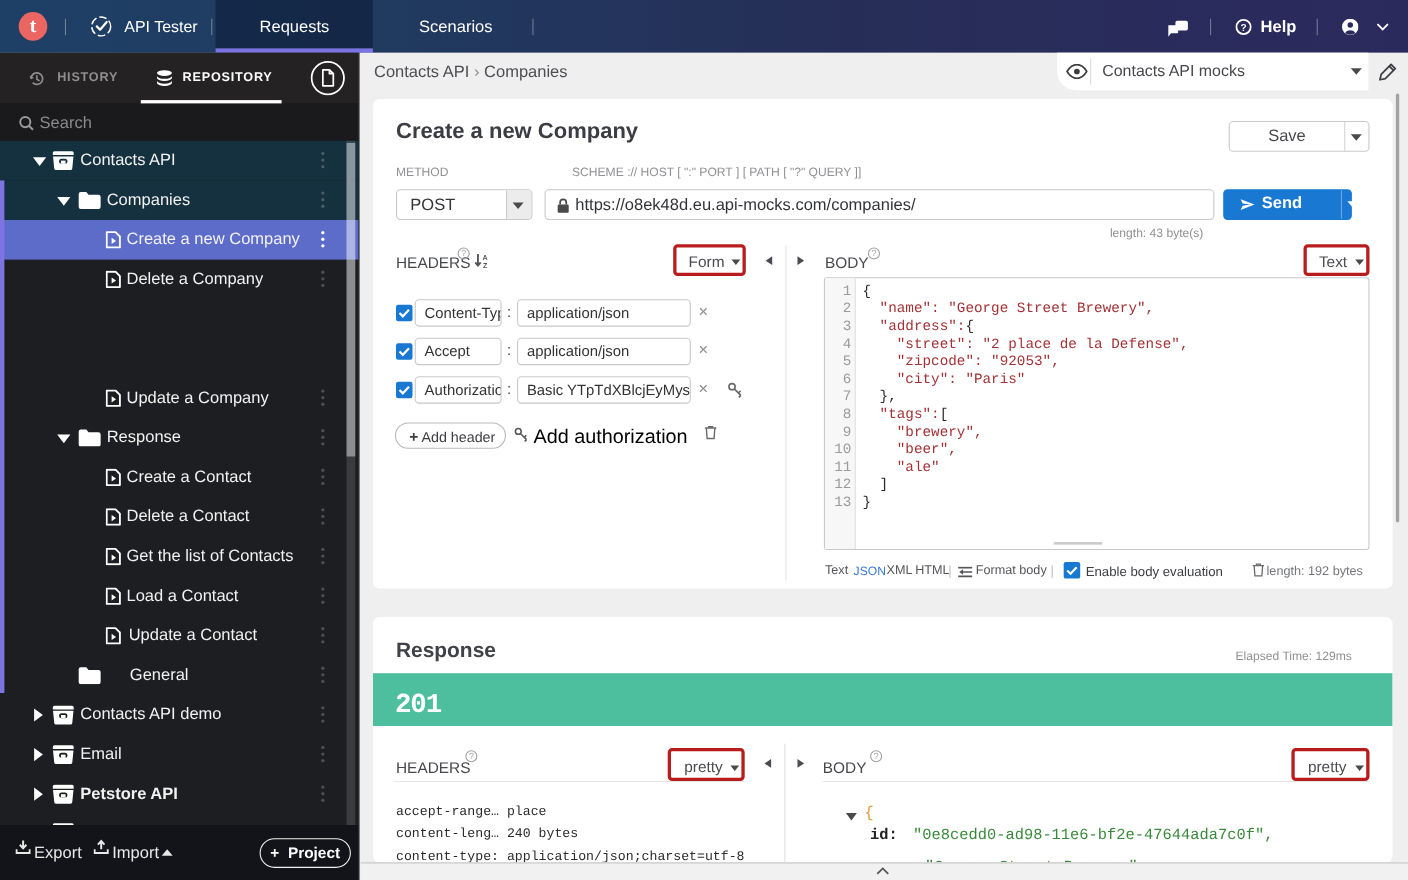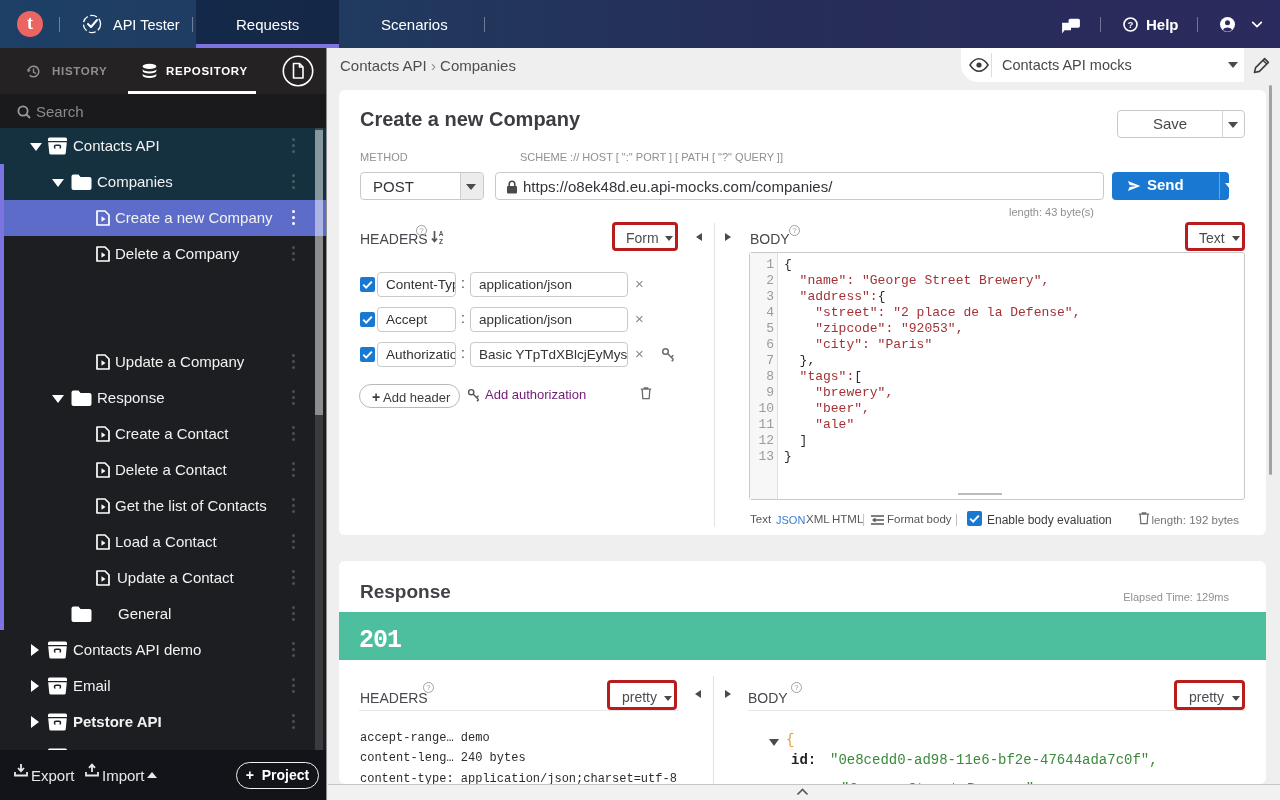--- a/index.html
+++ b/index.html
@@ -445,21 +445,21 @@
     <path d="M6.5 6.5 L12.5 12.5 M10.3 10.3 l2 -2 M12.5 12.5 l-1.8 1.8" fill="none" stroke="#6a6b6f" stroke-width="1.5"></path>
     </svg>
 
     <div class="abs" style="left:20px;top:294px;width:101px;height:24px;border:1px solid #b9b9b9;border-radius:12px;background:#fff;">
       <div class="abs" style="left:12px;top:4px;font-size:13px;color:#3c3d42;"><b style="font-size:14px;">+</b> Add header</div>
     </div>
     <svg class="abs" style="left:128px;top:298px;" width="14" height="14" viewBox="0 0 15 15">
     <circle cx="4.5" cy="4.5" r="2.8" fill="none" stroke="#55565a" stroke-width="1.5"></circle>
     <path d="M6.5 6.5 L12.5 12.5 M10.3 10.3 l2 -2 M12.5 12.5 l-1.8 1.8" fill="none" stroke="#55565a" stroke-width="1.5"></path>
     </svg>
-    <div class="abs" style="left:146px;top:297px;font-size:13px;color:#701a75;">Add authorization</div>
+    <div class="abs" style="left:146px;top:297px;font-size:18px;color:#000000;">Add authorization</div>
     <svg class="abs" style="left:301px;top:296px;" width="12" height="14" viewBox="0 0 14 16">
     <path d="M1 3.5 h12 M5 3.5 v-1.5 h4 v1.5 M2.5 3.5 l0.8 11 h7.4 l0.8 -11" fill="none" stroke="#6a6b6f" stroke-width="1.5"></path>
     </svg>
 
     <div class="lab" style="left:411px;top:141px;">BODY</div>
     <div class="qm" style="left:450px;top:135px;">?</div>
     <div class="dd" style="left:846px;top:132px;width:60px;height:29px;">
       <div class="abs" style="left:11px;top:5px;">Text</div>
       <div class="caret" style="left:44px;top:11px;border-top-width:5px;border-left-width:4.5px;border-right-width:4.5px;"></div>
     </div>
@@ -520,21 +520,21 @@
     <div class="navarr r" style="left:386px;top:129px;"></div>
     <div class="abs" style="left:374px;top:115px;width:1px;height:108px;background:#e2e2e2;"></div>
     <div class="lab" style="left:409px;top:129px;">BODY</div>
     <div class="qm" style="left:452px;top:121px;">?</div>
     <div class="dd" style="left:835px;top:119px;width:71px;height:30px;">
       <div class="abs" style="left:12px;top:6px;">pretty</div>
       <div class="caret" style="left:55px;top:13px;border-top-width:5px;border-left-width:4.5px;border-right-width:4.5px;"></div>
     </div>
     <div class="abs" style="left:409px;top:149px;width:497px;height:1px;background:#e6e6e6;"></div>
 
-    <div class="abs mono" style="left:21px;top:170px;font-size:12px;color:#2b2b2b;white-space:pre;">accept-range… demo</div>
+    <div class="abs mono" style="left:21px;top:170px;font-size:12px;color:#2b2b2b;white-space:pre;">accept-range… place</div>
     <div class="abs mono" style="left:21px;top:190px;font-size:12px;color:#2b2b2b;white-space:pre;">content-leng… 240 bytes</div>
     <div class="abs mono" style="left:21px;top:211px;font-size:12px;color:#2b2b2b;white-space:pre;">content-type: application/json;charset=utf-8</div>
 
     <div class="abs" style="left:430px;top:178px;width:0;height:0;border-left:5.5px solid transparent;border-right:5.5px solid transparent;border-top:7px solid #4a4a4a;"></div>
     <div class="abs mono" style="left:447px;top:171px;font-size:14px;color:#df9c35;">{</div>
     <div class="abs mono" style="left:452px;top:191px;font-size:14px;color:#222;font-weight:bold;">id:</div>
     <div class="abs mono" style="left:491px;top:191px;font-size:14px;color:#3a8a3b;">"0e8cedd0-ad98-11e6-bf2e-47644ada7c0f",</div>
     <div class="abs mono" style="left:452px;top:220px;font-size:14px;color:#222;font-weight:bold;">name:</div>
     <div class="abs mono" style="left:502px;top:220px;font-size:14px;color:#3a8a3b;">"George Street Brewery",</div>
   </div>

